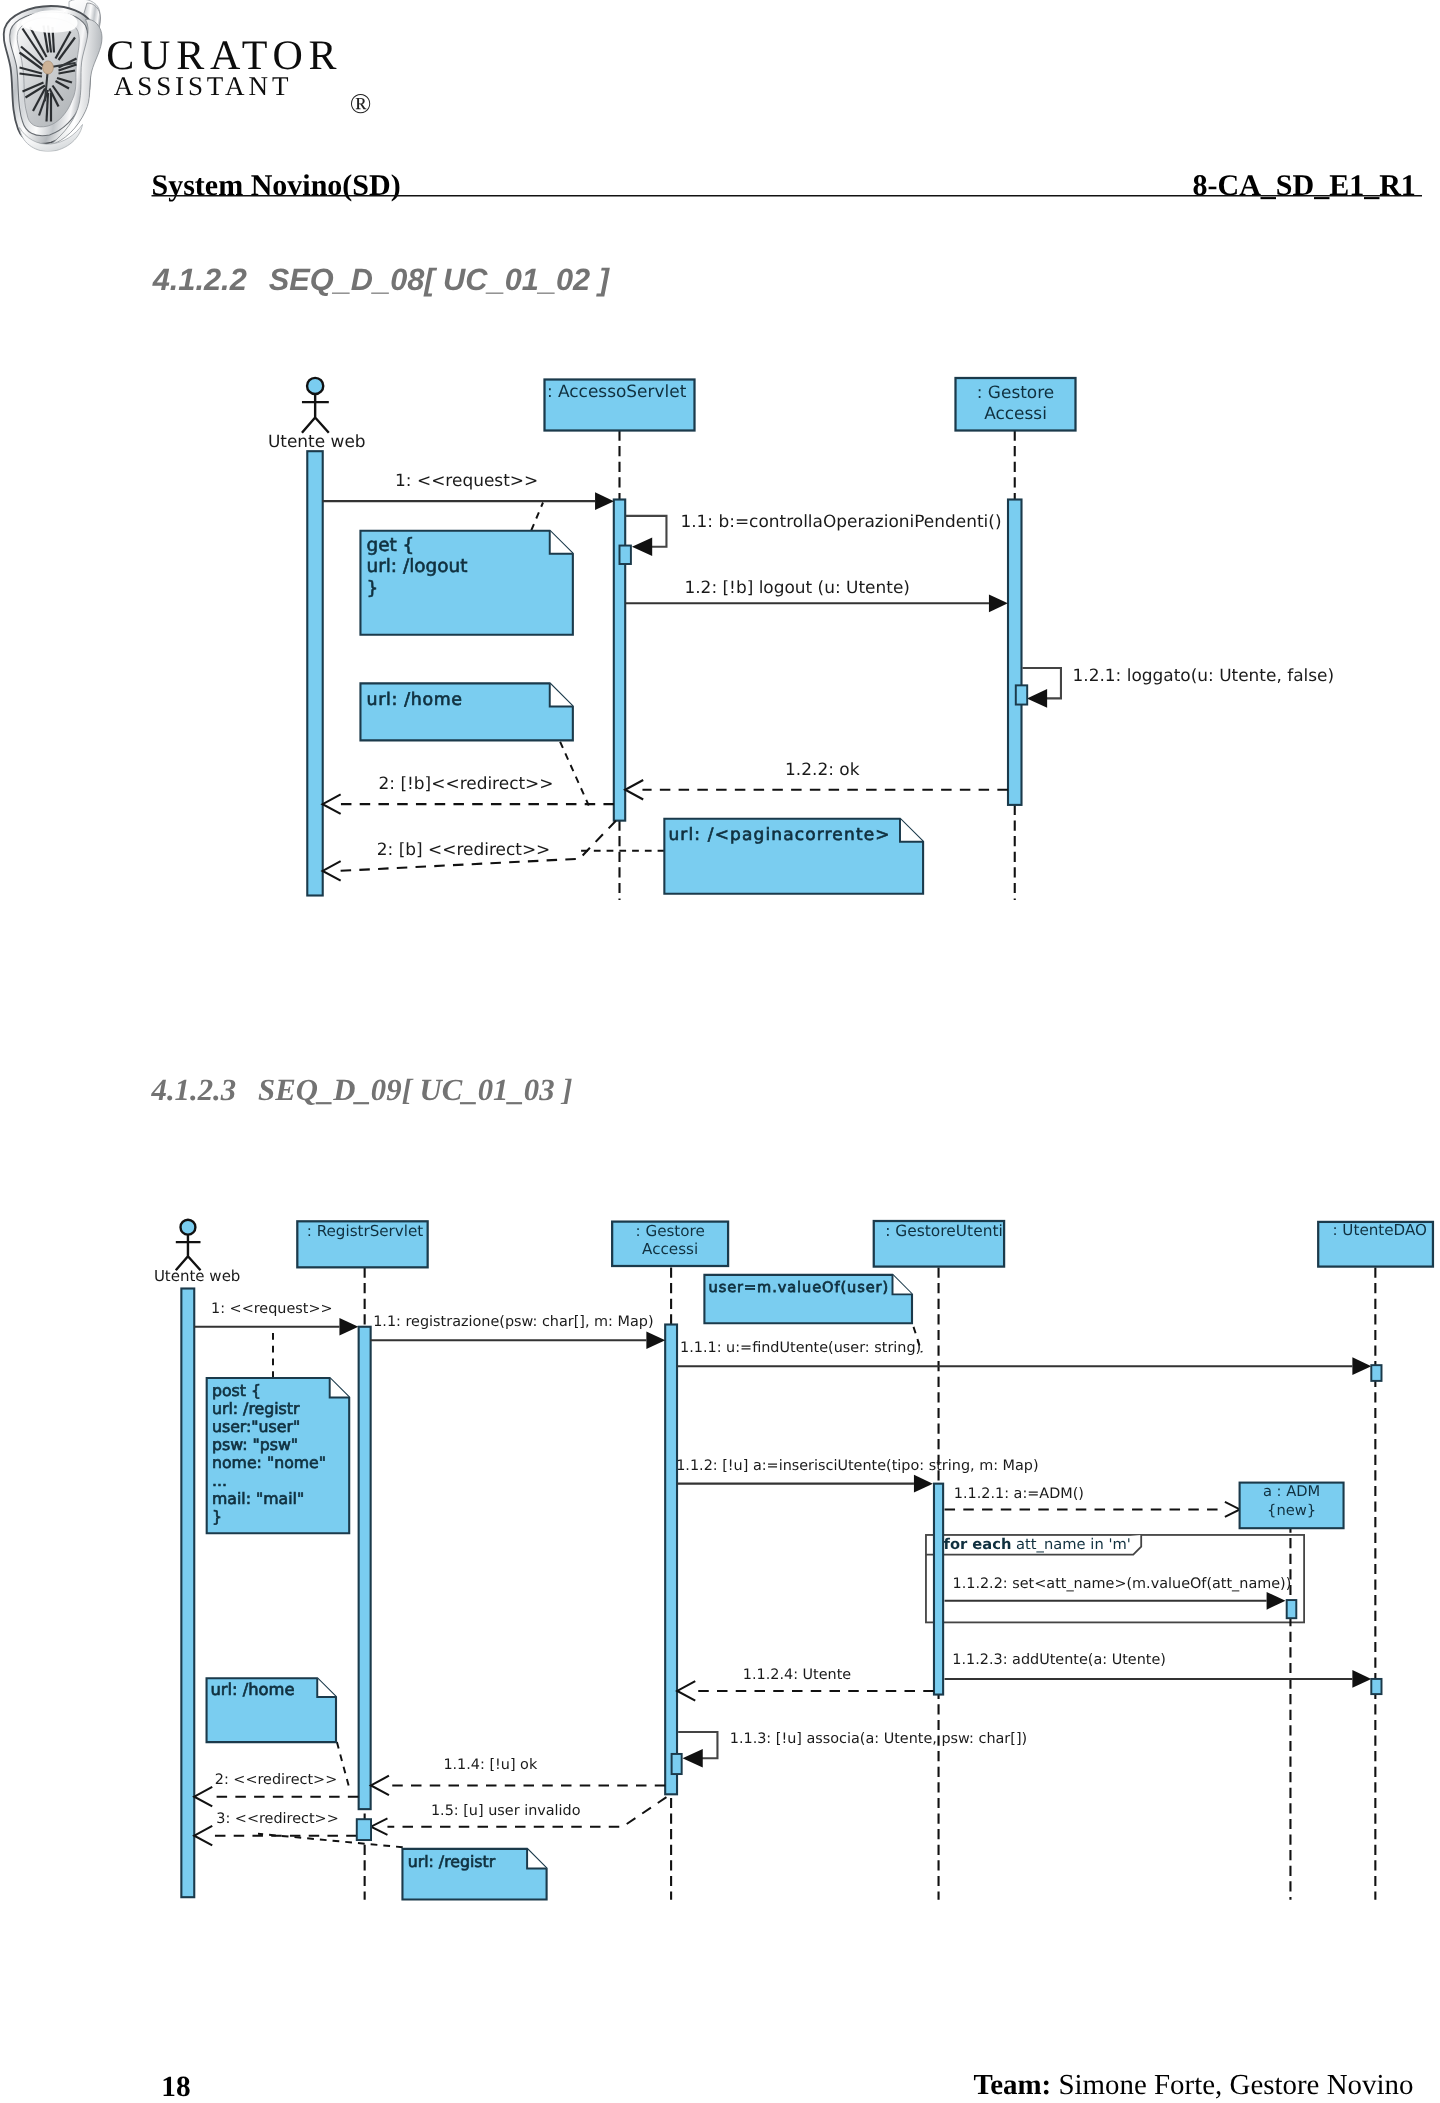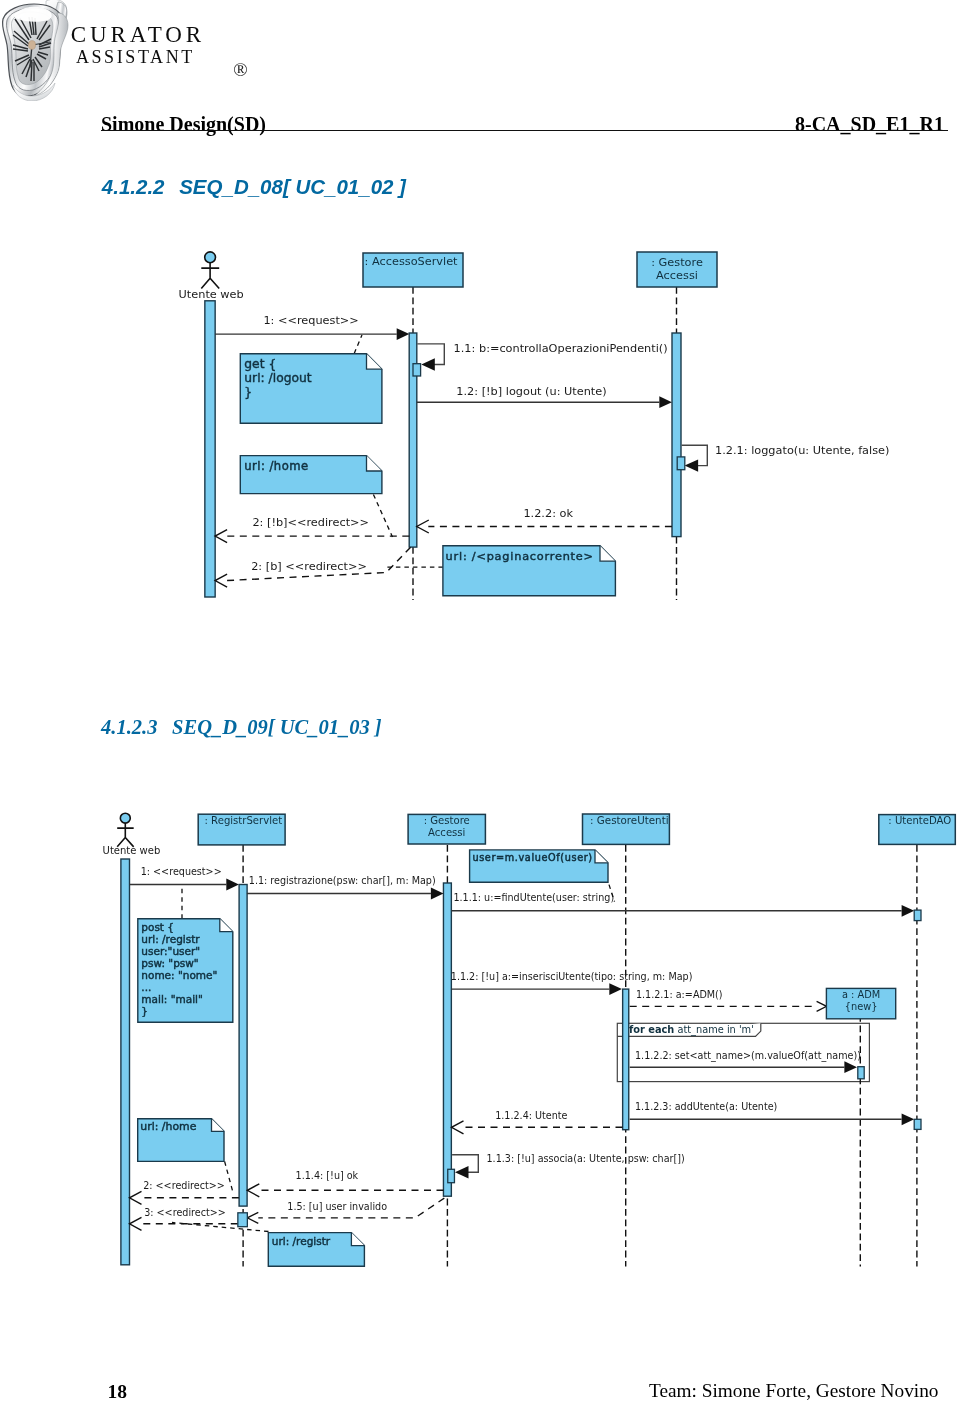--- a/index.html
+++ b/index.html
@@ -3,34 +3,34 @@
 <meta charset="utf-8">
 <style>
   html,body{margin:0;padding:0;}
   body{width:960px;height:1402px;background:#ffffff;position:relative;overflow:hidden;
        font-family:"Liberation Serif",serif;}
   .abs{position:absolute;}
   
   #logo{left:-4px;top:-1px;width:90px;height:100px;overflow:visible;}
   #brandbox{left:0;top:0;width:260px;height:100px;}
   .brandtxt{position:absolute;font-family:"Liberation Serif",serif;color:#0d0d0d;white-space:nowrap;}
-  #brand1{left:70.8px;top:21.5px;font-size:23px;letter-spacing:3.9px;}
+  #brand1{left:70.8px;top:21.5px;font-size:28px;letter-spacing:3.9px;}
   #brand2{left:75.9px;top:46.7px;font-size:18px;letter-spacing:2.6px;}
   #brandmark{left:233.2px;top:58.5px;font-size:19px;color:#222;}
   #hdr-title{left:101px;top:113px;font:bold 20px "Liberation Serif",serif;}
   #hdr-code{left:795px;top:113px;font:bold 20px "Liberation Serif",serif;}
   #hdr-rule{left:101px;top:129.5px;width:847px;height:1.6px;background:#111;}
   
-  .sec-h{font:bold italic 20.5px "Liberation Sans",sans-serif;color:#0369a1;white-space:nowrap;}
+  .sec-h{font:bold italic 20.5px "Liberation Sans",sans-serif;color:#737373;white-space:nowrap;}
   #sec1{left:101.8px;top:174.7px;}
   #sec2{left:101px;top:715.7px;font-family:Liberation Serif, serif;}
   
   #ft-page{left:107.5px;top:1381px;font:bold 19.5px "Liberation Serif",serif;}
   #ft-team{left:649px;top:1380px;font:19.3px "Liberation Serif",serif;white-space:nowrap;}
-  #ft-team b{font-weight:normal;}
+  #ft-team b{font-weight:bold;}
   svg{display:block;}
 </style>
 </head>
 <body>
 
 <div class="abs" id="logo">
   <svg width="90" height="102" viewBox="0 0 90 102">
     <defs>
       <linearGradient id="chrome" x1="0" y1="0.1" x2="1" y2="0.35">
         <stop offset="0" stop-color="#b6babe"></stop>
@@ -107,21 +107,21 @@
       <path d="M21 13 C29 7 43 6 52 11 C57 14 57 19 52 21 C43 24 29 23 22 20 C17 18 17 15 21 13 Z" fill="#ffffff" opacity="0.95"></path>
       <path d="M17 86 C21 93 29 98 38 97 C47 96 54 91 59 84 C57 95 46 102 36 102 C27 102 18 96 17 86 Z" fill="url(#topg)" stroke="#a4a9ad" stroke-width="0.5"></path>
     </g>
   </svg>
 </div>
 <div class="abs" id="brandbox">
   <span class="brandtxt" id="brand1">CURATOR</span>
   <span class="brandtxt" id="brand2">ASSISTANT</span>
   <span class="brandtxt" id="brandmark">®</span>
 </div>
-<div class="abs" id="hdr-title">Simone Design(SD)</div>
+<div class="abs" id="hdr-title">System Novino(SD)</div>
 <div class="abs" id="hdr-code">8-CA_SD_E1_R1</div>
 <div class="abs" id="hdr-rule"></div>
 
 <svg width="0" height="0" style="position:absolute">
  <defs>
   <marker id="mFillR" markerWidth="14" markerHeight="12" refX="13.2" refY="6" orient="auto" markerUnits="userSpaceOnUse">
     <path d="M0.4,0.9 L13.2,6 L0.4,11.1 Z" fill="#111"></path>
   </marker>
   <marker id="mFillL" markerWidth="14" markerHeight="12" refX="0.8" refY="6" orient="auto" markerUnits="userSpaceOnUse">
     <path d="M13.6,0.9 L0.8,6 L13.6,11.1 Z" fill="#111"></path>

